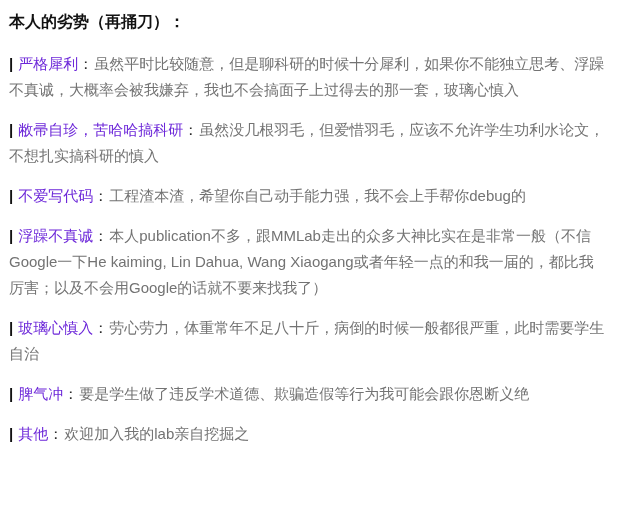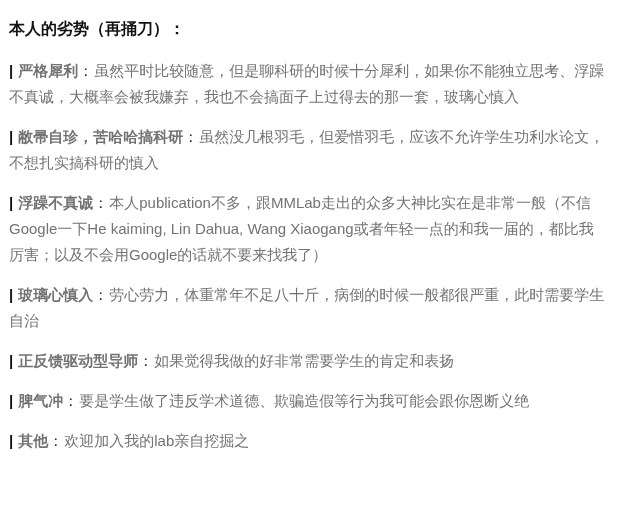--- a/index.html
+++ b/index.html
@@ -7,21 +7,21 @@
     padding: 0;
     background: #ffffff;
     width: 618px;
     height: 529px;
     overflow: hidden;
     font-family: "Liberation Sans", "DejaVu Sans", sans-serif;
   }
   .page {
     box-sizing: border-box;
     width: 618px;
-    padding: 16px 10px 0 9px;
+    padding: 9px 10px 0 9px;
   }
   .title {
     margin: 0 0 16px 0;
     font-size: 16px;
     line-height: 26px;
     font-weight: 700;
     color: #121212;
   }
   .item {
     margin: 0 0 14px 0;
@@ -32,47 +32,47 @@
   }
   .item:last-child {
     margin-bottom: 14px;
   }
   .marker {
     font-weight: 700;
     color: #121212;
     margin-right: 5px;
   }
   .label {
-    font-weight: 700;
-    color: #737373;
+    font-weight: 400;
+    color: #6d28d9;
   }
   .colon {
     color: #2b2b2b;
     margin-right: 1px;
   }
   .text {
     color: #737373;
   }
 </style>
 </head>
 <body>
 
 <div class="page">
 
   <h1 class="title">本人的劣势（再捅刀）：</h1>
 
   <p class="item"><span class="marker">|</span><span class="label">严格犀利</span><span class="colon">：</span><span class="text">虽然平时比较随意，但是聊科研的时候十分犀利，如果你不能独立思考、浮躁不真诚，大概率会被我嫌弃，我也不会搞面子上过得去的那一套，玻璃心慎入</span></p>
 
   <p class="item"><span class="marker">|</span><span class="label">敝帚自珍，苦哈哈搞科研</span><span class="colon">：</span><span class="text">虽然没几根羽毛，但爱惜羽毛，应该不允许学生功利水论文，不想扎实搞科研的慎入</span></p>
 
+  <p class="item"><span class="marker">|</span><span class="label">不爱写代码</span><span class="colon">：</span><span class="text">工程渣本渣，希望你自己动手能力强，我不会上手帮你debug的</span></p>
 
   <p class="item"><span class="marker">|</span><span class="label">浮躁不真诚</span><span class="colon">：</span><span class="text">本人publication不多，跟MMLab走出的众多大神比实在是非常一般（不信Google一下He kaiming, Lin Dahua, Wang Xiaogang或者年轻一点的和我一届的，都比我厉害；以及不会用Google的话就不要来找我了）</span></p>
 
   <p class="item"><span class="marker">|</span><span class="label">玻璃心慎入</span><span class="colon">：</span><span class="text">劳心劳力，体重常年不足八十斤，病倒的时候一般都很严重，此时需要学生自治</span></p>
 
 
-  <p class="item"><span class="marker">|</span><span class="label">正反馈驱动型导师</span><span class="colon">：</span><span class="text">如果觉得我做的好非常需要学生的肯定和表扬</span></p>
 
   <p class="item"><span class="marker">|</span><span class="label">脾气冲</span><span class="colon">：</span><span class="text">要是学生做了违反学术道德、欺骗造假等行为我可能会跟你恩断义绝</span></p>
 
   <p class="item"><span class="marker">|</span><span class="label">其他</span><span class="colon">：</span><span class="text">欢迎加入我的lab亲自挖掘之</span></p>
 
 </div>
 
 </body></html>

